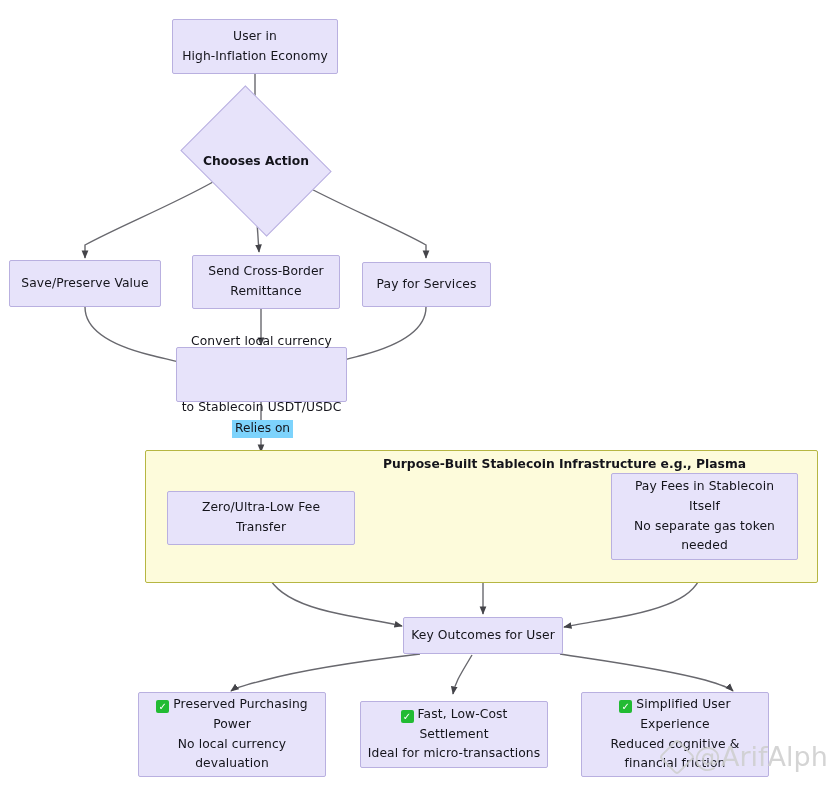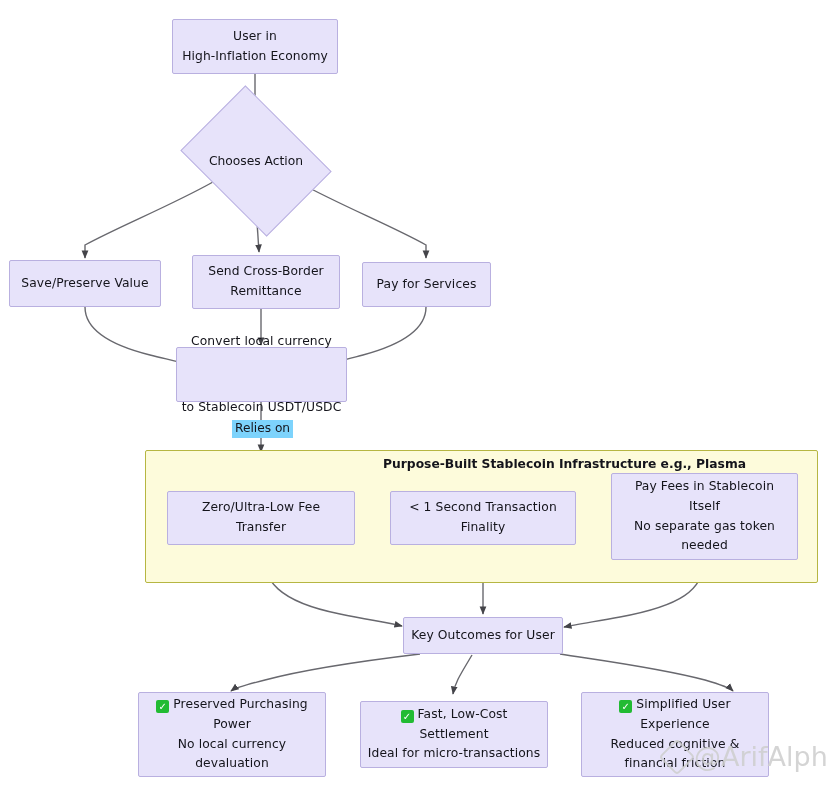--- a/index.html
+++ b/index.html
@@ -176,21 +176,21 @@
   <div class="cluster-title" style="left:383px; top:455px; width:240px;font-weight:bold;">
     <span class="ln">Purpose-Built Stablecoin</span>
     <span class="ln">Infrastructure e.g., Plasma</span>
   </div>
 
   <div class="node" style="left:172px; top:12px; width:166px; height:55px;margin-top:7px;">
     <span class="ln">User in</span>
     <span class="ln">High-Inflation Economy</span>
   </div>
 
-  <div class="diamond-wrap" style="left:195px; top:115px; width:122px; height:92px;">
+  <div class="diamond-wrap" style="left:195px; top:115px; width:122px; height:92px;font-weight:bold;">
     <span class="diamond-shape"></span>
     <span class="diamond-label">Chooses Action</span>
   </div>
 
   <div class="node" style="left:9px; top:260px; width:152px; height:47px;">
     <span class="ln">Save/Preserve Value</span>
   </div>
 
   <div class="node" style="left:192px; top:255px; width:148px; height:54px;">
     <span class="ln">Send Cross-Border</span>
@@ -206,24 +206,20 @@
     <span class="ln">to Stablecoin USDT/USDC</span>
   </div>
 
   <div class="edge-label" style="left:232px; top:420px;">Relies on</div>
 
   <div class="node" style="left:167px; top:491px; width:188px; height:54px;">
     <span class="ln">Zero/Ultra-Low Fee</span>
     <span class="ln">Transfer</span>
   </div>
 
-  <div class="node" style="left:390px; top:491px; width:186px; height:54px;">
-    <span class="ln">&lt; 1 Second Transaction</span>
-    <span class="ln">Finality</span>
-  </div>
 
   <div class="node" style="left:611px; top:473px; width:187px; height:87px;">
     <span class="ln">Pay Fees in Stablecoin</span>
     <span class="ln">Itself</span>
     <span class="ln">No separate gas token</span>
     <span class="ln">needed</span>
   </div>
 
   <div class="node" style="left:403px; top:617px; width:160px; height:37px;">
     <span class="ln">Key Outcomes for User</span>

